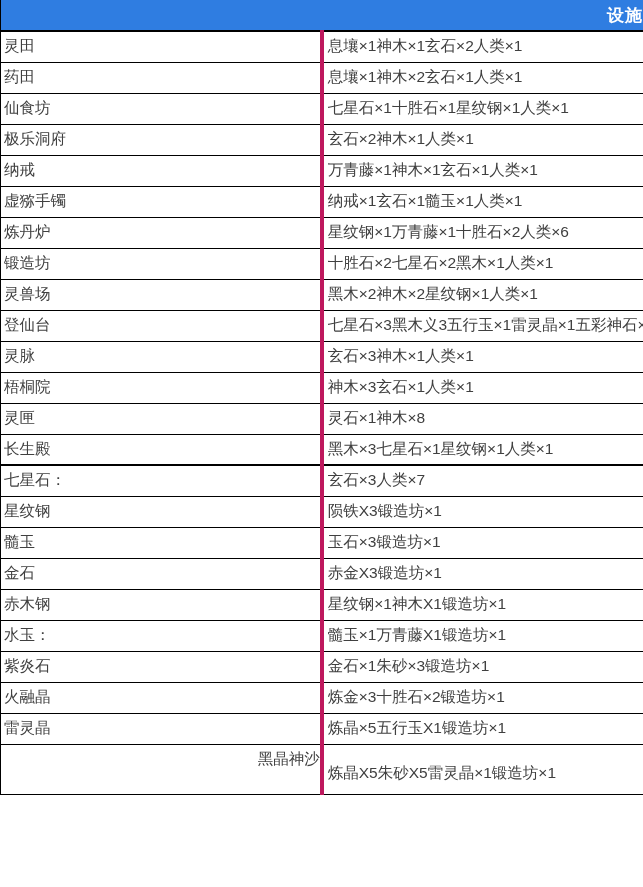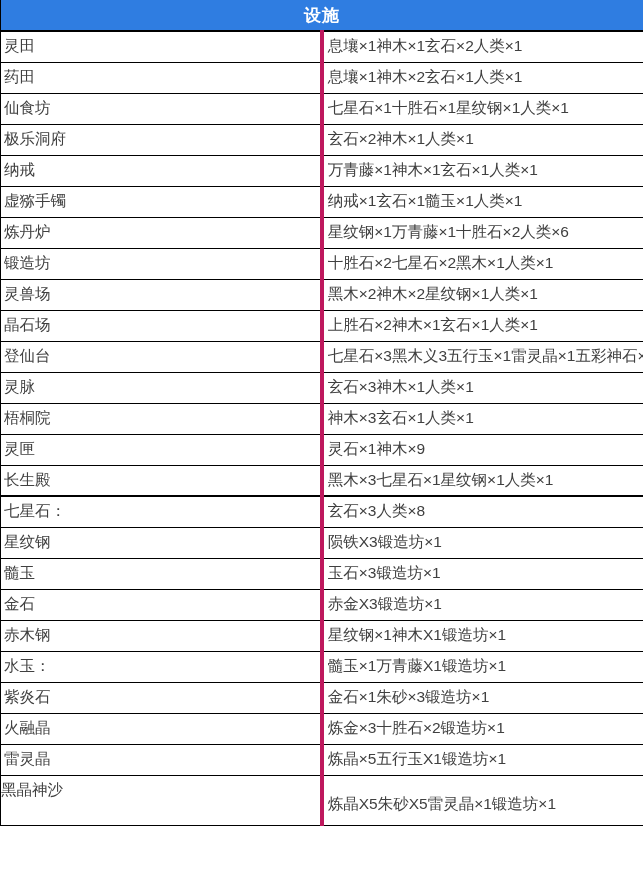--- a/index.html
+++ b/index.html
@@ -21,21 +21,21 @@
     table-layout:fixed;
     border-left:1px solid #000000;
     color:#404040;
   }
   table.facility th.hdr{
     height:26px;
     background:#2f7de1;
     color:#ffffff;
     font-size:17px;
     font-weight:bold;
-    text-align:center;
+    text-align:right;
     vertical-align:middle;
     border-bottom:2px solid #000000;
     padding:0;
     letter-spacing:1px;
   }
   table.facility td{
     border-bottom:1px solid #000000;
     font-size:15.5px;
     vertical-align:middle;
     padding:0;
@@ -54,21 +54,21 @@
     padding-left:4px;
   }
   table.facility tr.thick-after td{
     border-bottom-width:2px;
   }
   table.facility tr.tall-row{
     height:50px;
   }
   table.facility tr.tall-row td.name{
     vertical-align:top;
-    text-align:left;
+    text-align:right;
     padding-left:0;
     padding-top:4px;
   }
   table.facility tr.tall-row td.recipe{
     vertical-align:middle;
     padding-top:8px;
     margin-top:40px;
   }
 </style>
 </head>
@@ -112,46 +112,42 @@
         </tr>
         <tr>
           <td class="name">锻造坊</td>
           <td class="recipe">十胜石×2七星石×2黑木×1人类×1</td>
         </tr>
         <tr>
           <td class="name">灵兽场</td>
           <td class="recipe">黑木×2神木×2星纹钢×1人类×1</td>
         </tr>
         <tr>
-          <td class="name">晶石场</td>
-          <td class="recipe">上胜石×2神木×1玄石×1人类×1</td>
-        </tr>
-        <tr>
           <td class="name">登仙台</td>
           <td class="recipe">七星石×3黑木义3五行玉×1雷灵晶×1五彩神石×1人类×3</td>
         </tr>
         <tr>
           <td class="name">灵脉</td>
           <td class="recipe">玄石×3神木×1人类×1</td>
         </tr>
         <tr>
           <td class="name">梧桐院</td>
           <td class="recipe">神木×3玄石×1人类×1</td>
         </tr>
         <tr>
           <td class="name">灵匣</td>
-          <td class="recipe">灵石×1神木×9</td>
+          <td class="recipe">灵石×1神木×8</td>
         </tr>
         <tr class="thick-after">
           <td class="name">长生殿</td>
           <td class="recipe">黑木×3七星石×1星纹钢×1人类×1</td>
         </tr>
         <tr>
           <td class="name">七星石：</td>
-          <td class="recipe">玄石×3人类×8</td>
+          <td class="recipe">玄石×3人类×7</td>
         </tr>
         <tr>
           <td class="name">星纹钢</td>
           <td class="recipe">陨铁X3锻造坊×1</td>
         </tr>
         <tr>
           <td class="name">髓玉</td>
           <td class="recipe">玉石×3锻造坊×1</td>
         </tr>
         <tr>

